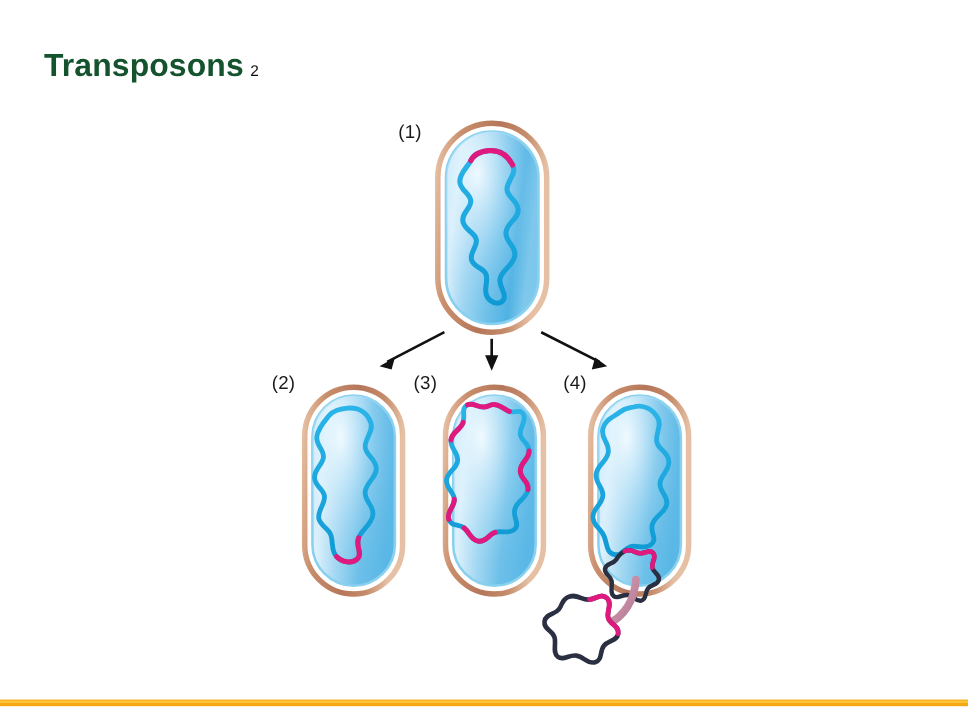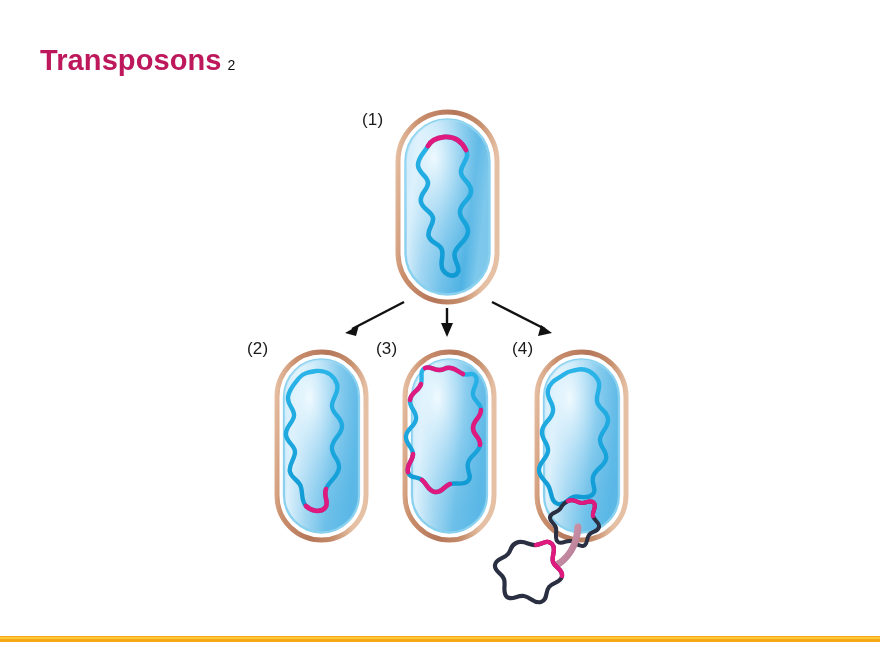--- a/index.html
+++ b/index.html
@@ -31,21 +31,21 @@
     top: 44px;
     height: 40px;
     display: flex;
     align-items: baseline;
     white-space: nowrap;
   }
   #title-main {
     font-family: "Liberation Sans", sans-serif;
     font-size: 29px;
     font-weight: bold;
-    color: #be185d;
+    color: #14532d;
     letter-spacing: 0.1px;
   }
   #title-sub {
     font-family: "Liberation Sans", sans-serif;
     font-size: 14px;
     font-weight: normal;
     color: #0d0d0d;
     margin-left: 6px;
   }
 

